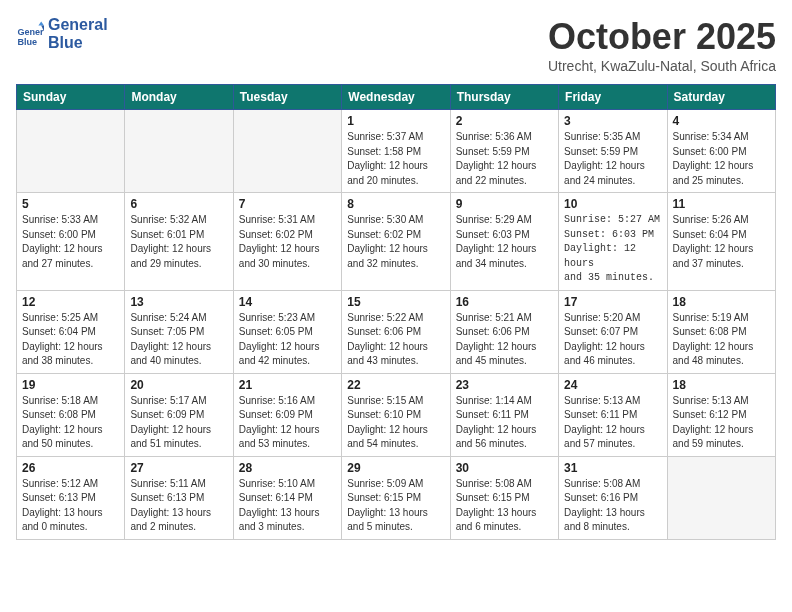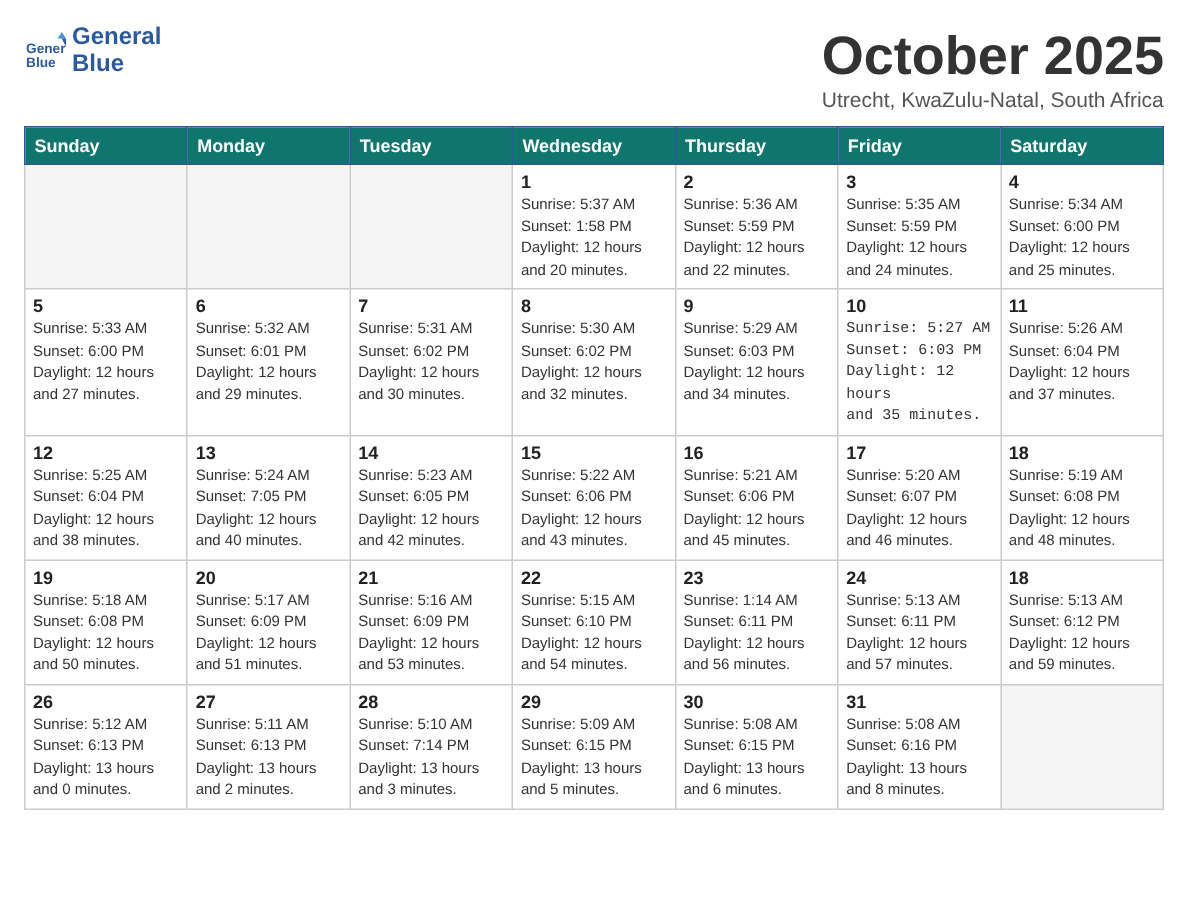--- a/index.html
+++ b/index.html
@@ -19,21 +19,21 @@
     .logo {
       display: flex;
       align-items: center;
       gap: 4px;
     }
     .logo-icon {
       width: 28px;
       height: 28px;
     }
     .title-block {
-      text-align: left;
+      text-align: center;
     }
     .cal-title {
       font-size: 36px;
       font-weight: bold;
       color: #333;
     }
     .cal-subtitle {
       font-size: 14px;
       color: #555;
     }
@@ -306,21 +306,21 @@
         <td>
           <div class="day-num">27</div>
           <div class="day-detail" style="white-space: pre-line;">Sunrise: 5:11 AM
 Sunset: 6:13 PM
 Daylight: 13 hours
 and 2 minutes.</div>
         </td>
         <td>
           <div class="day-num">28</div>
           <div class="day-detail" style="white-space: pre-line;">Sunrise: 5:10 AM
-Sunset: 7:14 PM
+Sunset: 6:14 PM
 Daylight: 13 hours
 and 3 minutes.</div>
         </td>
         <td>
           <div class="day-num">29</div>
           <div class="day-detail" style="white-space: pre-line;">Sunrise: 5:09 AM
 Sunset: 6:15 PM
 Daylight: 13 hours
 and 5 minutes.</div>
         </td>

